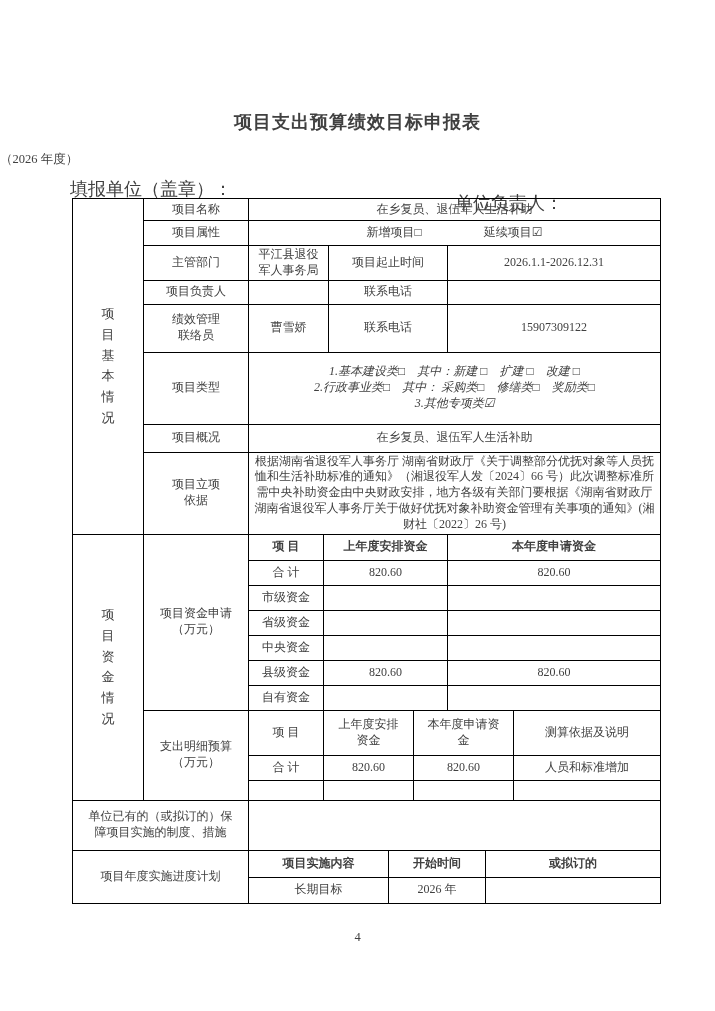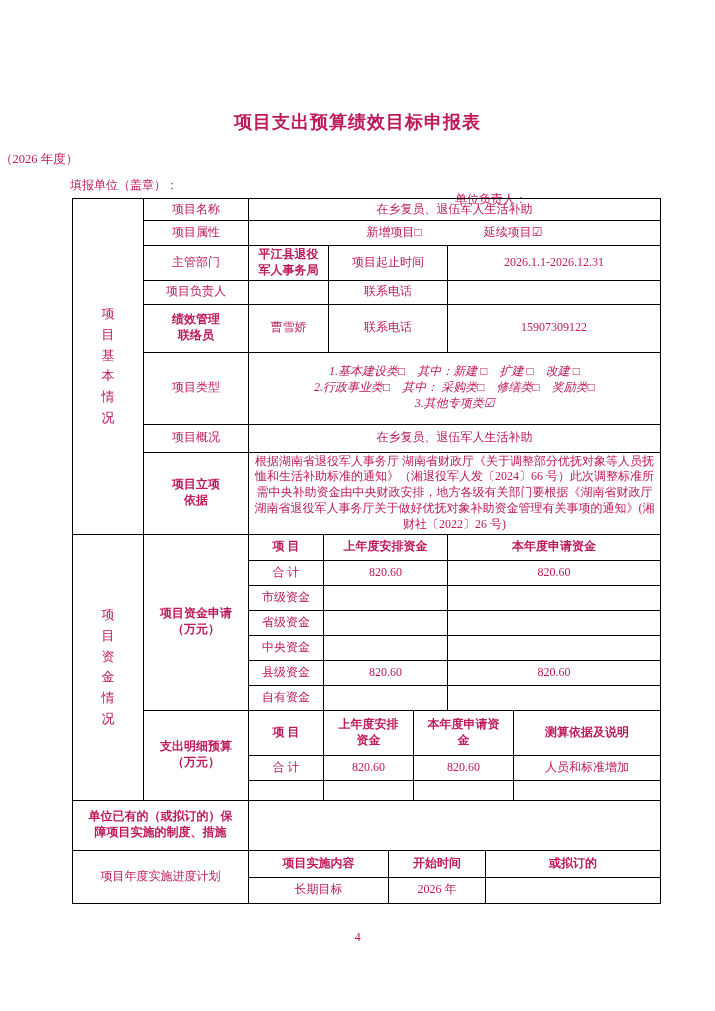--- a/index.html
+++ b/index.html
@@ -1,28 +1,28 @@
 <!DOCTYPE html>
 <html><head>
 <meta charset="utf-8">
 <style>
   html,body{margin:0;padding:0;background:#fff;}
   .page{position:relative;width:715px;height:1011px;background:#ffffff;overflow:hidden;
-        font-family:"Liberation Serif","DejaVu Serif",serif;color:#be185d;}
+        font-family:"Liberation Serif","DejaVu Serif",serif;color:#404040;}
   .title{position:absolute;top:110px;left:0;width:715px;text-align:center;
          font-size:18px;font-weight:bold;letter-spacing:1px;}
   .subtitle{position:absolute;top:151px;left:0;width:715px;text-align:left;font-size:12.5px;}
-  .fillline{position:absolute;top:177px;left:70px;width:590px;height:16px;font-size:12px;}
+  .fillline{position:absolute;top:177px;left:70px;width:590px;height:16px;font-size:18px;}
   .unit-head{position:absolute;left:385px;top:14px;}
   .tablewrap{position:absolute;top:198px;left:72px;}
   table.t{border-collapse:collapse;table-layout:fixed;width:588px;}
   table.t.next{margin-top:-1px;}
   table.t td{border:1px solid #000;font-size:12px;line-height:1.32;text-align:center;
              vertical-align:middle;padding:1px 3px;overflow:hidden;}
-  .pre{white-space:pre-line;font-weight:bold;}
+  .pre{white-space:pre-line;}
   .left{text-align:left;}
   .bold{font-weight:bold;}
   .vcell{padding:0;}
   .vlabel{width:14px;margin:0 auto;word-break:break-all;line-height:1.6;font-size:13px;}
   .attr-flex{display:flex;justify-content:center;gap:62px;}
   .type-lines{text-align:left;padding-left:6px;line-height:17.5px;font-style:italic;}
   .type-lines div{white-space:nowrap;}
   .basis{text-align:justify;line-height:15.5px;padding:2px 5px;margin-top:46px;}
   .name-val{padding-left:8px;}
   .pagenum{position:absolute;top:930px;left:0;width:715px;text-align:center;font-size:12.5px;}

